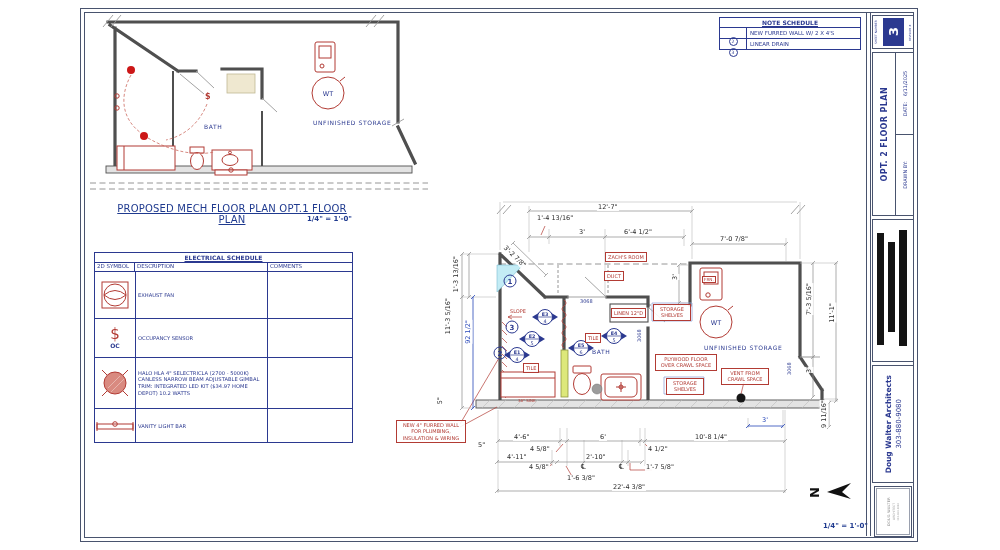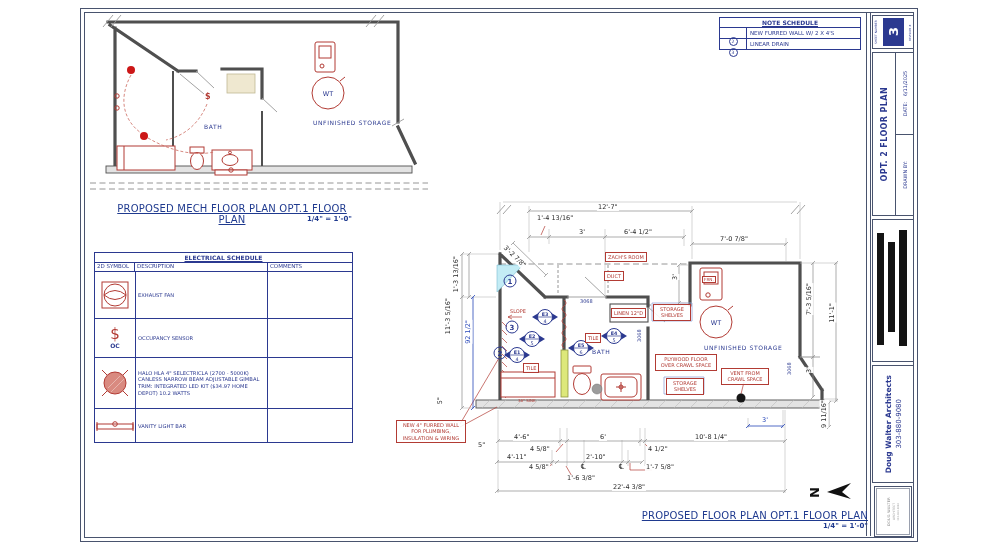--- a/index.html
+++ b/index.html
@@ -184,21 +184,20 @@
   </svg>
 
   <div class="blabel" style="left:204px;top:123px">BATH</div>
   <div class="blabel" style="left:313px;top:119px">UNFINISHED STORAGE</div>
   <div class="rtext" style="left:205px;top:92px;font-size:8px;font-weight:bold">$</div>
   <div class="ptitle" style="left:112px;top:203px;width:240px;text-align:center">PROPOSED MECH FLOOR PLAN OPT.1 FLOOR PLAN</div>
   <div class="pscale" style="left:112px;top:215px;width:240px;text-align:right">1/4" = 1'-0"</div>
 
   <div class="blabel" style="left:592px;top:348px">BATH</div>
   <div class="blabel" style="left:704px;top:344px">UNFINISHED STORAGE</div>
-  <div class="ptitle" style="left:634px;top:510px;width:234px;text-align:right">PROPOSED FLOOR PLAN OPT.1 FLOOR PLAN</div>
   <div class="pscale" style="left:634px;top:522px;width:234px;text-align:right">1/4" = 1'-0"</div>
 
   <div class="dim" style="left:597px;top:204px">12'-7"</div>
   <div class="dim" style="left:536px;top:215px">1'-4 13/16"</div>
   <div class="dim" style="left:578px;top:229px">3'</div>
   <div class="dim" style="left:623px;top:229px">6'-4 1/2"</div>
   <div class="dim" style="left:719px;top:236px">7'-0 7/8"</div>
   <div class="dim" style="left:506px;top:244px;transform:rotate(44deg);transform-origin:left top">3'-2 7/8"</div>
   <div class="dim vtext" style="left:452px;top:256px">1'-3 13/16"</div>
   <div class="dim vtext" style="left:444px;top:298px">11'-3 5/16"</div>

